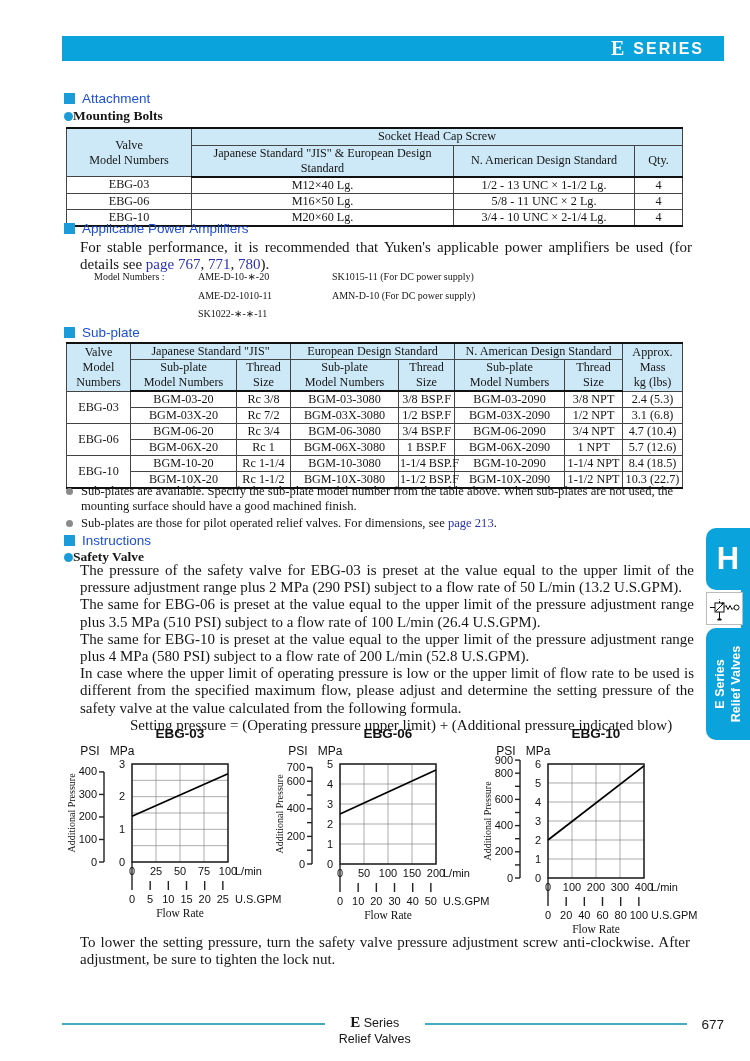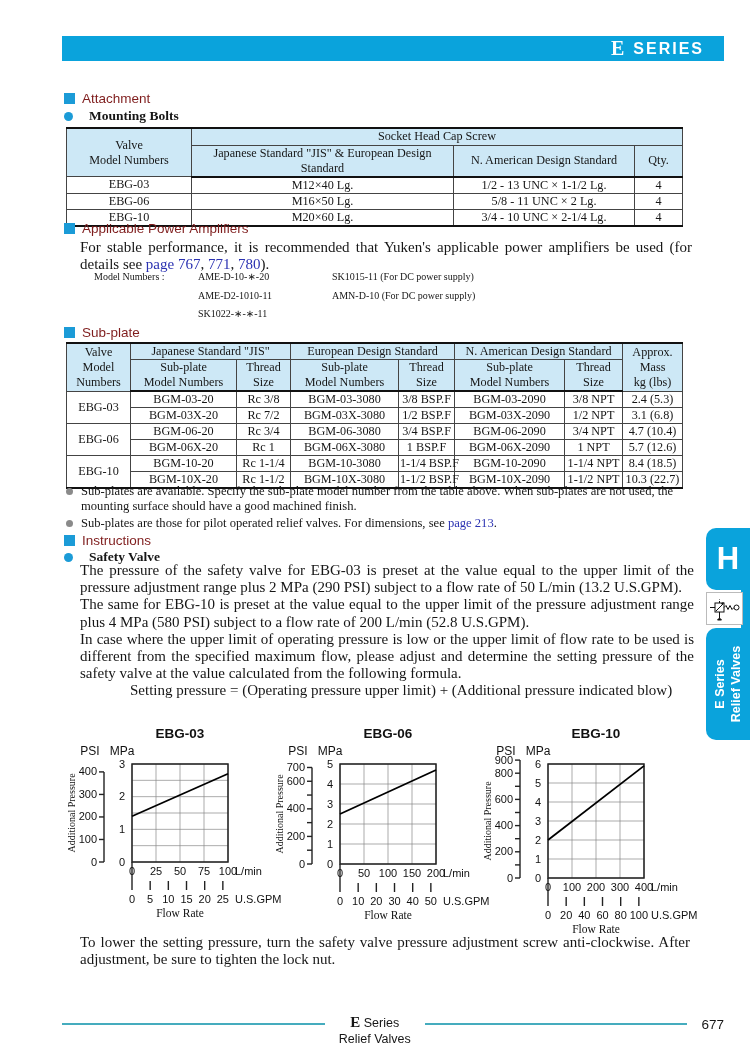--- a/index.html
+++ b/index.html
@@ -12,23 +12,23 @@
   .banner { left:62px; top:36px; width:662px; height:25px; background:#0AA3DC;
             color:#fff; display:flex; align-items:center; justify-content:flex-end;
             padding-right:20px; gap:9px; }
   .logo-e { font-family:"Liberation Serif", serif; font-weight:bold; }
   .banner .logo-e { font-size:20px; }
   .banner .word { font-family:"Liberation Sans", sans-serif; font-weight:bold;
                   font-size:16px; letter-spacing:2px; }
 
   
   .sec-head { display:flex; align-items:center; gap:7px;
-              font:13.5px "Liberation Sans", sans-serif; color:#7f1d1d; }
+              font:13.5px "Liberation Sans", sans-serif; color:#1d4ed8; }
   .sq { width:11px; height:11px; background:#1B9BD7; flex:none; }
-  .sub-head { display:flex; align-items:center; gap:16px;
+  .sub-head { display:flex; align-items:center; gap:0;
               font:bold 13.5px "Liberation Serif", serif; }
   .dot { width:9px; height:9px; border-radius:50%; background:#1B9BD7; flex:none; }
 
   
   .tbl { border-collapse:collapse; width:100%; table-layout:fixed;
          font:12.2px "Liberation Serif", serif;
          border-top:2.5px solid #111; border-bottom:2.5px solid #111;
          border-left:1px solid #333; border-right:1px solid #333; }
   .tbl th, .tbl td { border:1px solid #444; text-align:center; padding:0 1px; }
   .tbl thead th { background:#CDE8F6; font-weight:normal; white-space:pre-line; }
@@ -285,20 +285,21 @@
 <div class="abs sec-head" style="left:64px; top:533px;">
   <span class="sq"></span>
   <span>Instructions</span>
 </div>
 <div class="abs sub-head" style="left:64px; top:549px;">
   <span class="dot"></span>
   <span>Safety Valve</span>
 </div>
 <div class="abs" style="left:80px; top:562px; width:614px;">
   <div class="para">The pressure of the safety valve for EBG-03 is preset at the value equal to the upper limit of the pressure adjustment range plus 2 MPa (290 PSI) subject to a flow rate of 50 L/min (13.2 U.S.GPM).</div>
+  <div class="para">The same for EBG-06 is preset at the value equal to the upper limit of the pressure adjustment range plus 3.5 MPa (510 PSI) subject to a flow rate of 100 L/min (26.4 U.S.GPM).</div>
   <div class="para">The same for EBG-10 is preset at the value equal to the upper limit of the pressure adjustment range plus 4 MPa (580 PSI) subject to a flow rate of 200 L/min (52.8 U.S.GPM).</div>
   <div class="para">In case where the upper limit of operating pressure is low or the upper limit of flow rate to be used is different from the specified maximum flow, please adjust and determine the setting pressure of the safety valve at the value calculated from the following formula.</div>
   <div class="formula">Setting pressure = (Operating pressure upper limit) + (Additional pressure indicated blow)</div>
 </div>
 
 <div class="abs chart" style="left:64px; top:728px;">
     <svg width="235" height="196" viewBox="0 0 235 196">
       <text class="ct" x="116" y="10" text-anchor="middle">EBG-03</text>
       <text class="cl" x="26" y="27" text-anchor="middle">PSI</text>
       <text class="cl" x="58" y="27" text-anchor="middle">MPa</text>

